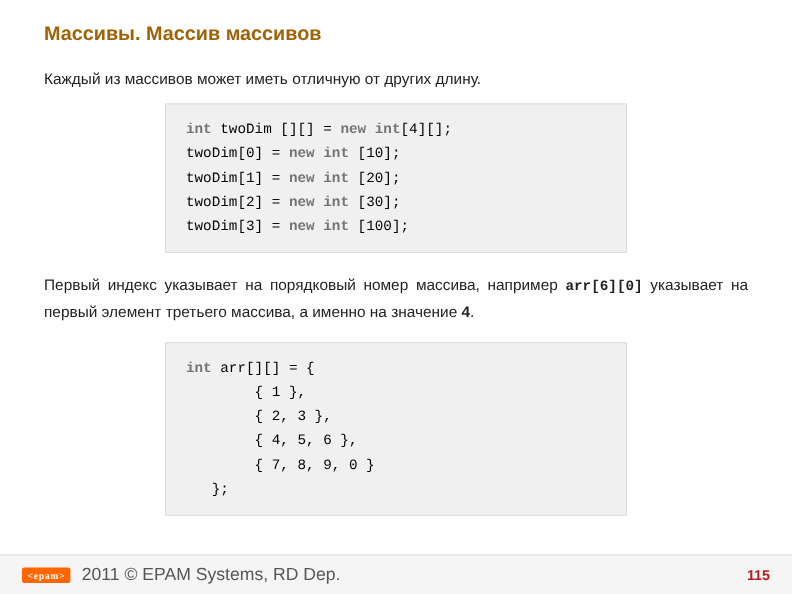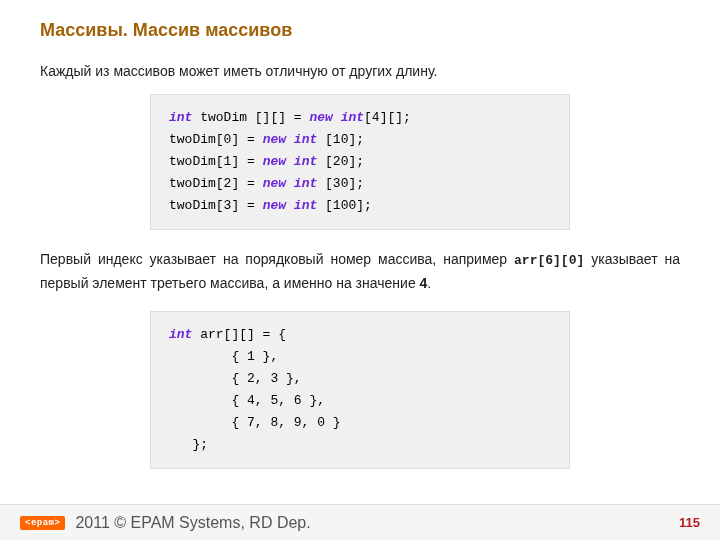--- a/index.html
+++ b/index.html
@@ -40,22 +40,21 @@
       font-family: 'Courier New', Courier, monospace;
       font-size: 13px;
       line-height: 1.7;
       margin: 0 auto 18px auto;
       width: 420px;
       display: block;
     }
 
     .code-block .kw {
       font-weight: bold;
-      color: #6d28d9;
-      font-style: italic;
+      color: #737373;
     }
 
     .description-2 {
       font-size: 14px;
       color: #222;
       line-height: 1.6;
       text-align: justify;
       margin-bottom: 16px;
     }
 
@@ -85,21 +84,21 @@
       gap: 6px;
     }
 
     .epam-logo {
       background: #f60;
       color: #fff;
       font-size: 9px;
       font-weight: bold;
       padding: 2px 5px;
       border-radius: 2px;
-      font-family: Liberation Mono, monospace;
+      font-family: Liberation Serif, serif;
       letter-spacing: 0.5px;
     }
 
     .footer-text {
       font-size: 16px;
       color: #555;
       margin-left: 4px;
     }
 
     .footer-page {

